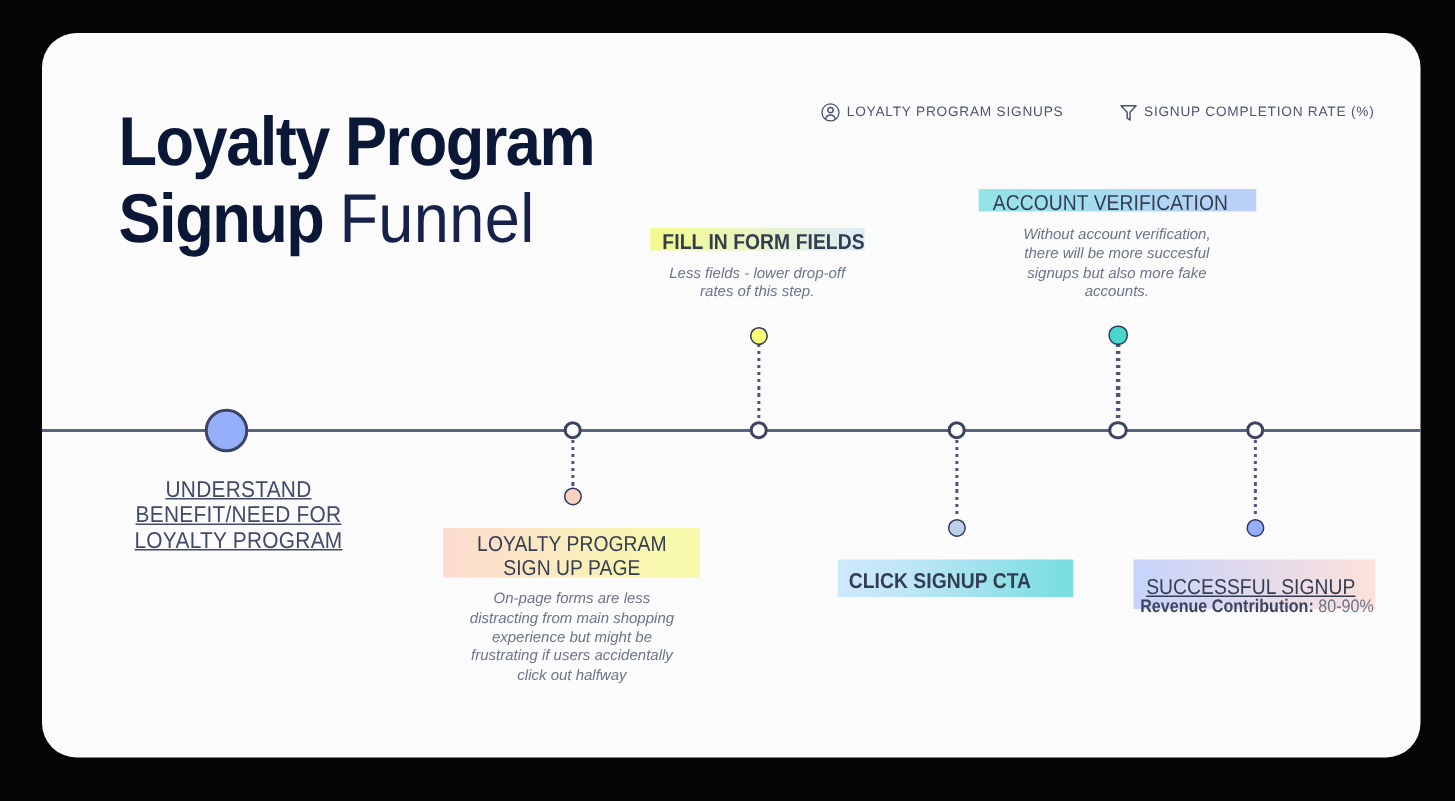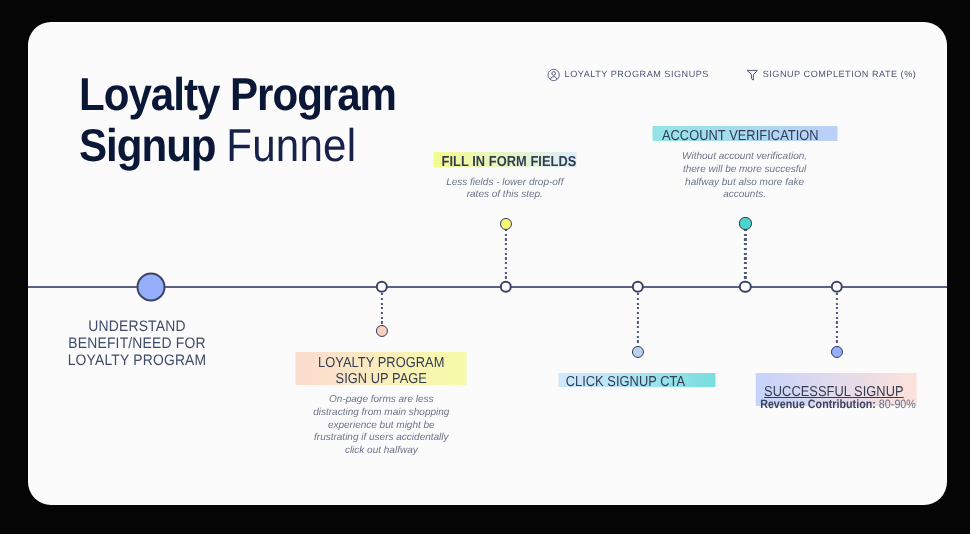--- a/index.html
+++ b/index.html
@@ -83,21 +83,21 @@
         <svg width="12.8" height="13.6" viewBox="0 0 24 25" fill="none" stroke="#4a5370" stroke-width="1.85" stroke-linejoin="round" stroke-linecap="round">
           <path d="M2.6 4.3h18.8l-7.6 8.3V22.4l-3.6-2.6v-7.2z"></path>
         </svg>
       </span>
     <span>SIGNUP COMPLETION RATE (%)</span>
   </div>
 
   <div id="axis"></div>
 
   <div class="hub big" style="left:122.7px;top:264.6px;"></div>
-  <div class="hd" style="left:109px;top:295.5px;">
+  <div class="hd" style="left:131px;top:295.5px;text-decoration:underline;">
       <div>UNDERSTAND</div>
       <div>BENEFIT/NEED FOR</div>
       <div>LOYALTY PROGRAM</div>
     </div>
 
   <div class="dash" style="left:353.3px;top:271.2px;height:30.8px;"></div>
   <div class="hub" style="left:353.3px;top:264.6px;"></div>
   <div class="dot" style="left:353.3px;top:308.6px;background:#fad0c1;"></div>
   <div class="hl2" style="left:353.3px;top:330.4px;width:171.0px;height:32.4px;background:linear-gradient(90deg,#fbdcce 0%,#fbe3c8 25%,#faeebb 52%,#f8faab 93%,#f8faab 100%);">
       <span>
@@ -122,38 +122,38 @@
       </span>
     </div>
   <div class="cap" style="left:476.8px;top:154.6px;">
       <div>Less fields - lower drop-off</div>
       <div>rates of this step.</div>
     </div>
 
   <div class="dash" style="left:608.8px;top:271.2px;height:51.3px;"></div>
   <div class="hub" style="left:608.8px;top:264.6px;"></div>
   <div class="dot" style="left:608.8px;top:329.1px;background:#bdd1e8;"></div>
-  <div class="hl" style="left:608.8px;top:350.8px;width:157.0px;height:14px;background:linear-gradient(90deg,#cfe8fd 0%,#bfe6f6 30%,#a2e2ee 58%,#7bdedf 95%,#7bdedf 100%);">
+  <div class="hl" style="left:608.8px;top:350.8px;width:157.0px;height:25px;background:linear-gradient(90deg,#cfe8fd 0%,#bfe6f6 30%,#a2e2ee 58%,#7bdedf 95%,#7bdedf 100%);font-weight:bold;">
       <span>
         <div>CLICK SIGNUP CTA</div>
       </span>
     </div>
 
   <div class="dash" style="left:716.6px;top:207.3px;height:50.7px;"></div>
   <div class="hub" style="left:716.6px;top:264.6px;"></div>
   <div class="dot" style="left:716.6px;top:200.7px;background:#4bd6cc;"></div>
   <div class="hl" style="left:716.6px;top:104.2px;width:185.0px;height:15.3px;background:linear-gradient(90deg,#93e4e6 0%,#a8daf0 50%,#bdcff9 100%);">
       <span>
         <div>ACCOUNT VERIFICATION</div>
       </span>
     </div>
   <div class="cap" style="left:716.6px;top:129.2px;">
       <div>Without account verification,</div>
       <div>there will be more succesful</div>
-      <div>halfway but also more fake</div>
+      <div>signups but also more fake</div>
       <div>accounts.</div>
     </div>
 
   <div class="dash" style="left:808.1px;top:271.2px;height:51.4px;"></div>
   <div class="hub" style="left:808.1px;top:264.6px;"></div>
   <div class="dot" style="left:808.1px;top:329.2px;background:#96affa;"></div>
   <div class="hl" style="left:808.1px;top:350.9px;width:160.5px;height:33px;background:linear-gradient(90deg,#c6d3fb 0%,#e2daeb 50%,#fde2db 100%);text-decoration:underline;">
       <span>
         <div>SUCCESSFUL SIGNUP</div>
       </span>

